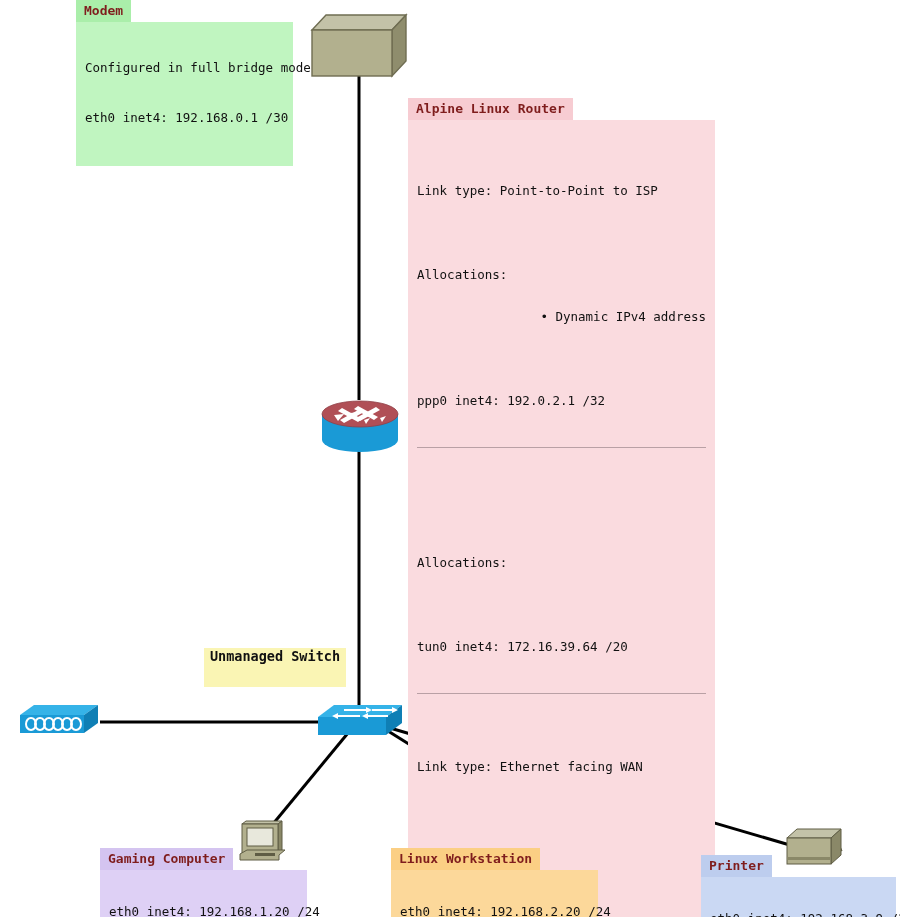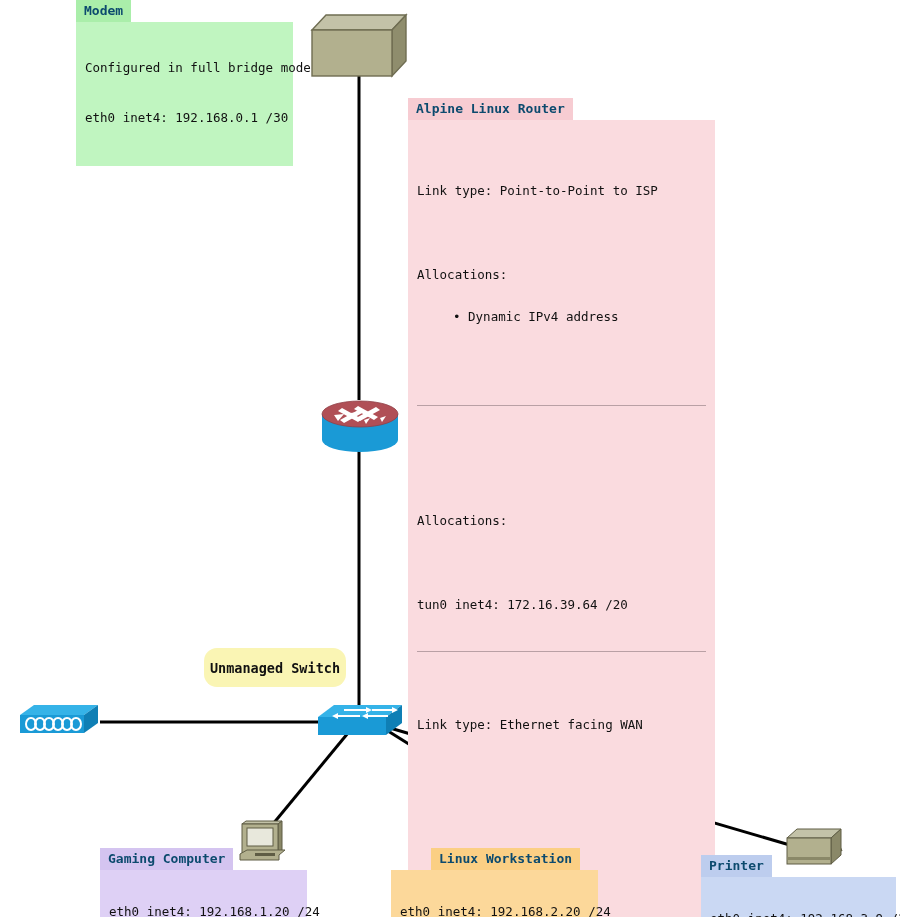--- a/index.html
+++ b/index.html
@@ -33,21 +33,21 @@
 
   
   .infobox {
     position: absolute;
     z-index: 3;
   }
   .infobox .title {
     display: inline-block;
     font-size: 13px;
     font-weight: bold;
-    color: #0c4a6e;
+    color: #7f1d1d;
     line-height: 14px;
     padding: 4px 8px 4px 8px;
     white-space: pre;
     letter-spacing: 0px;
   }
   .infobox .body {
     font-size: 12.5px;
     color: #111111;
     line-height: 14px;
     padding: 7px 2px 9px 9px;
@@ -60,23 +60,22 @@
     height: 1px;
     background: #b9a0a5;
     margin: 7px 0 7px 0;
   }
 
   
   .labelbox {
     position: absolute;
     z-index: 3;
     display: flex;
-    align-items: center;
+    align-items: flex-start;
     justify-content: center;
-    border-radius: 13px;
   }
   .labelbox span {
     font-size: 13.5px;
     font-weight: bold;
     color: #111111;
     white-space: pre;
   }
 
   
   .device {
@@ -122,22 +121,23 @@
   </div>
 
   <div class="infobox" style="left:408px; top:98px; width:307px;">
     <div class="title" style="background:#f7ccd2;text-align:center;">Alpine Linux Router</div>
     <div class="body" style="background:#fadbdf; padding:8px 9px 10px 9px;">
 
       
       <span class="rowtight">Link type: Point-to-Point to ISP</span>
       <span class="rowtight" style="display:block;height:14px;"></span>
       <span class="rowtight">Allocations:</span>
-      <span class="rowtight" style="padding-left:36px;">• Dynamic IPv4 address</span>
-      <span class="rowtight" style="display:block;height:14px;"></span>
+      <span class="rowtight" style="padding-left:36px;text-align:right;">• Dynamic IPv4 address</span>
+      <span class="rowtight" style="display:block;height:14px;"></span>
+      <span class="rowtight">ppp0 inet4: 192.0.2.1 /32</span>
       <div class="sep" style="margin:11px 0 10px 0;"></div>
 
       
       <span class="rowtight" style="display:block;height:14px;"></span>
       <span class="rowtight">Allocations:</span>
       <span class="rowtight" style="display:block;height:14px;"></span>
       <span class="rowtight">tun0 inet4: 172.16.39.64 /20</span>
       <div class="sep" style="margin:11px 0 10px 0;"></div>
 
       
@@ -248,21 +248,21 @@
       <polygon points="3,4 7,1 43,1 39,4" fill="#c3c2a8" stroke="#5f5d45" stroke-width="1"></polygon>
       <polygon points="39,4 43,1 43,30 39,33" fill="#8a8868" stroke="#5f5d45" stroke-width="1"></polygon>
       <rect x="3" y="4" width="36" height="29" fill="#b2b08e" stroke="#5f5d45" stroke-width="1"></rect>
       <rect x="8" y="8" width="26" height="18" fill="#e8e8dc" stroke="#5f5d45" stroke-width="1"></rect>
       <polygon points="1,34 8,30 46,30 40,35 40,40 1,40" fill="#b2b08e" stroke="#5f5d45" stroke-width="1"></polygon>
       <rect x="16" y="33" width="20" height="3" fill="#5f5d45"></rect>
     </svg>
   </div>
 
   <div class="infobox" style="left:391px; top:848px; width:207px;">
-    <div class="title" style="background:#fbcf84;margin-left:40px;">Linux Workstation</div>
+    <div class="title" style="background:#fbcf84;">Linux Workstation</div>
     <div class="body" style="background:#fcd89a; padding:7px 9px 10px 9px;">
       <span class="rowtight">eth0 inet4: 192.168.2.20 /24</span>
     </div>
   </div>
 
   <div class="device" style="left:784px; top:826px;">
     <svg width="62" height="46" viewBox="0 0 62 46">
 
       <path d="M38,12 C50,12 56,18 58,25 C52,21 46,20 38,20 Z" fill="#e8e8dc" stroke="#5f5d45" stroke-width="1"></path>
       <polygon points="3,12 13,3 57,3 47,12" fill="#c3c2a8" stroke="#5f5d45" stroke-width="1"></polygon>

